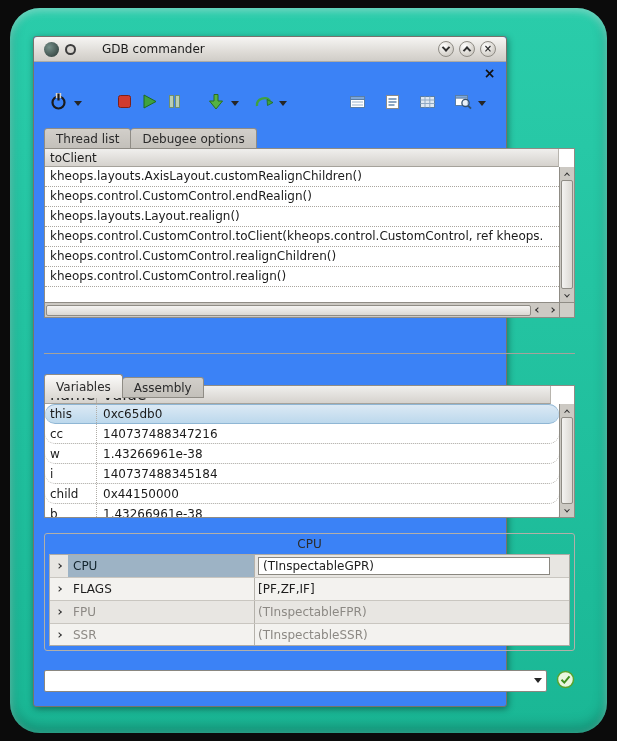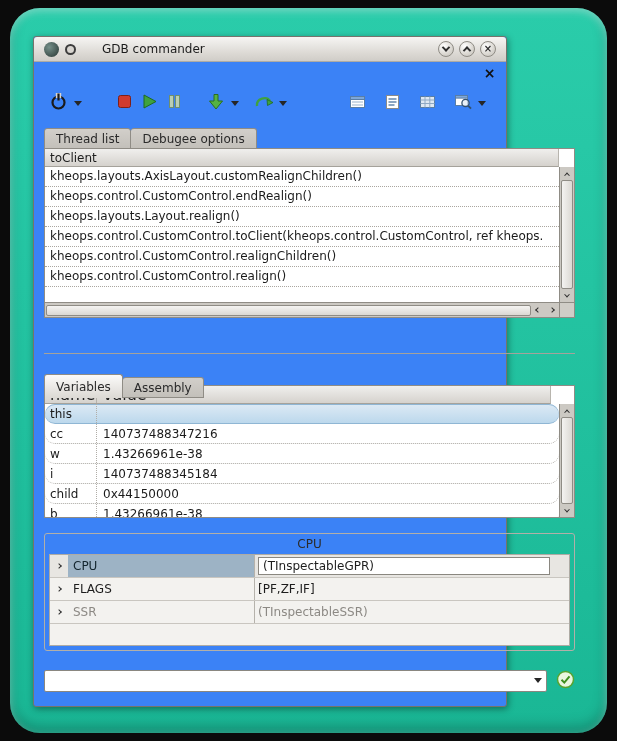--- a/index.html
+++ b/index.html
@@ -350,20 +350,21 @@
   </div>
 
   <div class="panel vars">
     <div class="vh-row">
       <span class="vh-name">name</span>
       <span class="vh-val">value</span>
     </div>
     <div class="v-rows">
       <div class="vr sel">
         <span class="vr-name">this</span>
+        <span class="vr-val">0xc65db0</span>
       </div>
       <div class="vr">
         <span class="vr-name">cc</span>
         <span class="vr-val">140737488347216</span>
       </div>
       <div class="vr">
         <span class="vr-name">w</span>
         <span class="vr-val">1.43266961e-38</span>
       </div>
       <div class="vr">
@@ -402,20 +403,27 @@
           <span class="cpu-edit">(TInspectableGPR)</span>
         </span>
       </div>
       <div class="cpu-row">
         <span class="cpu-exp">
             <i class="chv sm right"></i>
           </span>
         <span class="cpu-name">FLAGS</span>
         <span class="cpu-val">[PF,ZF,IF]</span>
       </div>
+      <div class="cpu-row alt">
+        <span class="cpu-exp">
+            <i class="chv sm right"></i>
+          </span>
+        <span class="cpu-name dim">FPU</span>
+        <span class="cpu-val dim">(TInspectableFPR)</span>
+      </div>
       <div class="cpu-row">
         <span class="cpu-exp">
             <i class="chv sm right"></i>
           </span>
         <span class="cpu-name dim">SSR</span>
         <span class="cpu-val dim">(TInspectableSSR)</span>
       </div>
     </div>
   </div>
 

